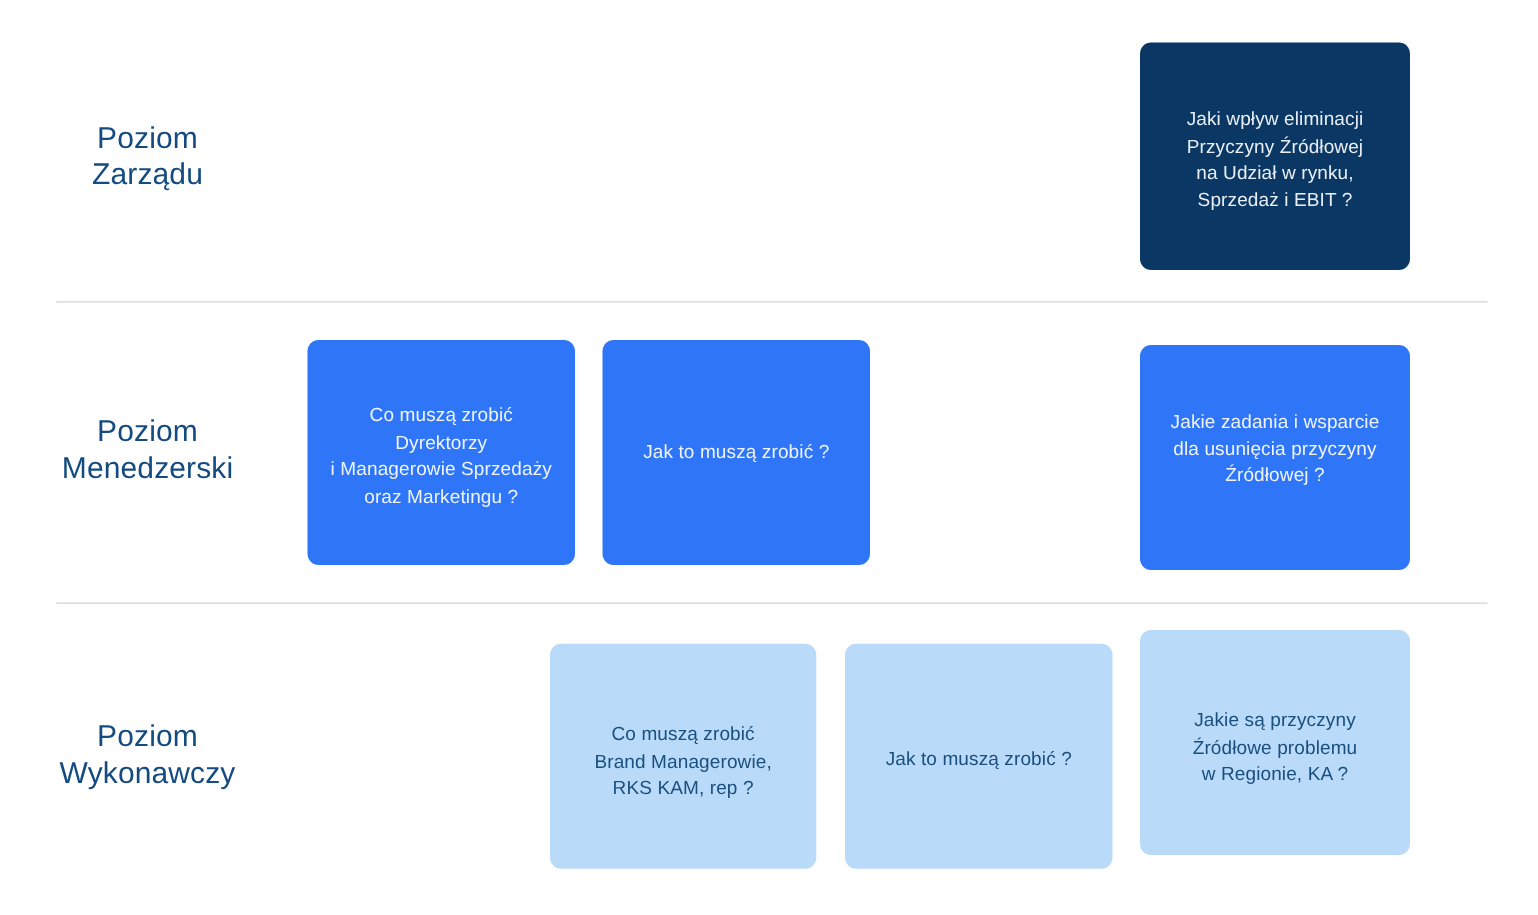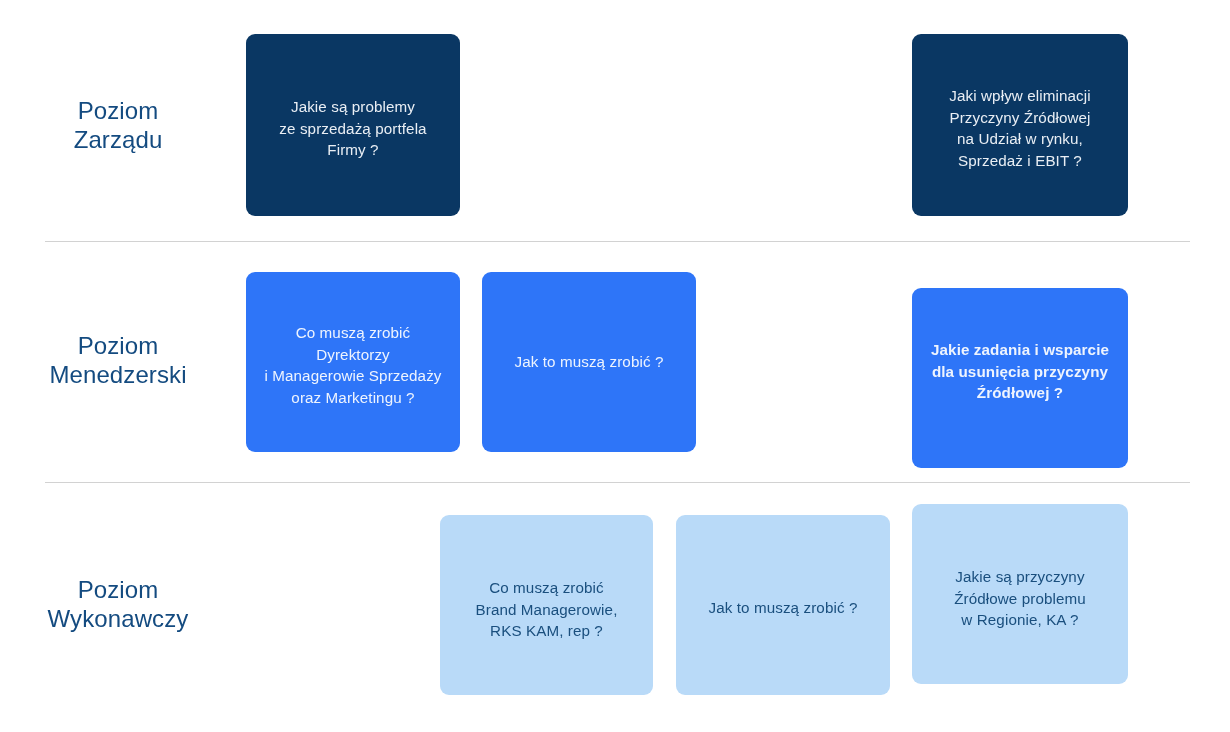--- a/index.html
+++ b/index.html
@@ -83,42 +83,37 @@
     background: #b9daf8;
   }
   .tier-exec .card-text { color: #1a4f7e; }
 
   
   #card-r0c0 { left: 246px; top: 34px;  width: 214px; height: 182px; padding-top: 62px; }
   #card-r0c3 { left: 912px; top: 34px;  width: 216px; height: 182px; padding-top: 51px; }
 
   #card-r1c0 { left: 246px; top: 272px; width: 214px; height: 180px; padding-top: 50px; }
   #card-r1c1 { left: 482px; top: 272px; width: 214px; height: 180px; padding-top: 79px; }
-  #card-r1c3 { left: 912px; top: 288px; width: 216px; height: 180px; padding-top: 51px; font-weight: bold; }
+  #card-r1c3 { left: 912px; top: 276px; width: 216px; height: 180px; padding-top: 51px; }
 
   #card-r2c1 { left: 440px; top: 515px; width: 213px; height: 180px; padding-top: 62px; }
   #card-r2c2 { left: 676px; top: 515px; width: 214px; height: 180px; padding-top: 82px; }
   #card-r2c3 { left: 912px; top: 504px; width: 216px; height: 180px; padding-top: 62px; }
 </style>
 </head>
 <body>
 
 <div class="canvas">
 
   <div class="divider" id="divider-1"></div>
   <div class="divider" id="divider-2"></div>
 
   <div class="row-label" id="row-label-0">Poziom
 Zarządu</div>
 
-  <div class="card tier-board" id="card-r0c0">
-    <span class="card-text">Jakie są problemy
-ze sprzedażą portfela
-Firmy ?</span>
-  </div>
 
   <div class="card tier-board" id="card-r0c3">
     <span class="card-text">Jaki wpływ eliminacji
 Przyczyny Źródłowej
 na Udział w rynku,
 Sprzedaż i EBIT ?</span>
   </div>
 
   <div class="row-label" id="row-label-1">Poziom
 Menedzerski</div>

